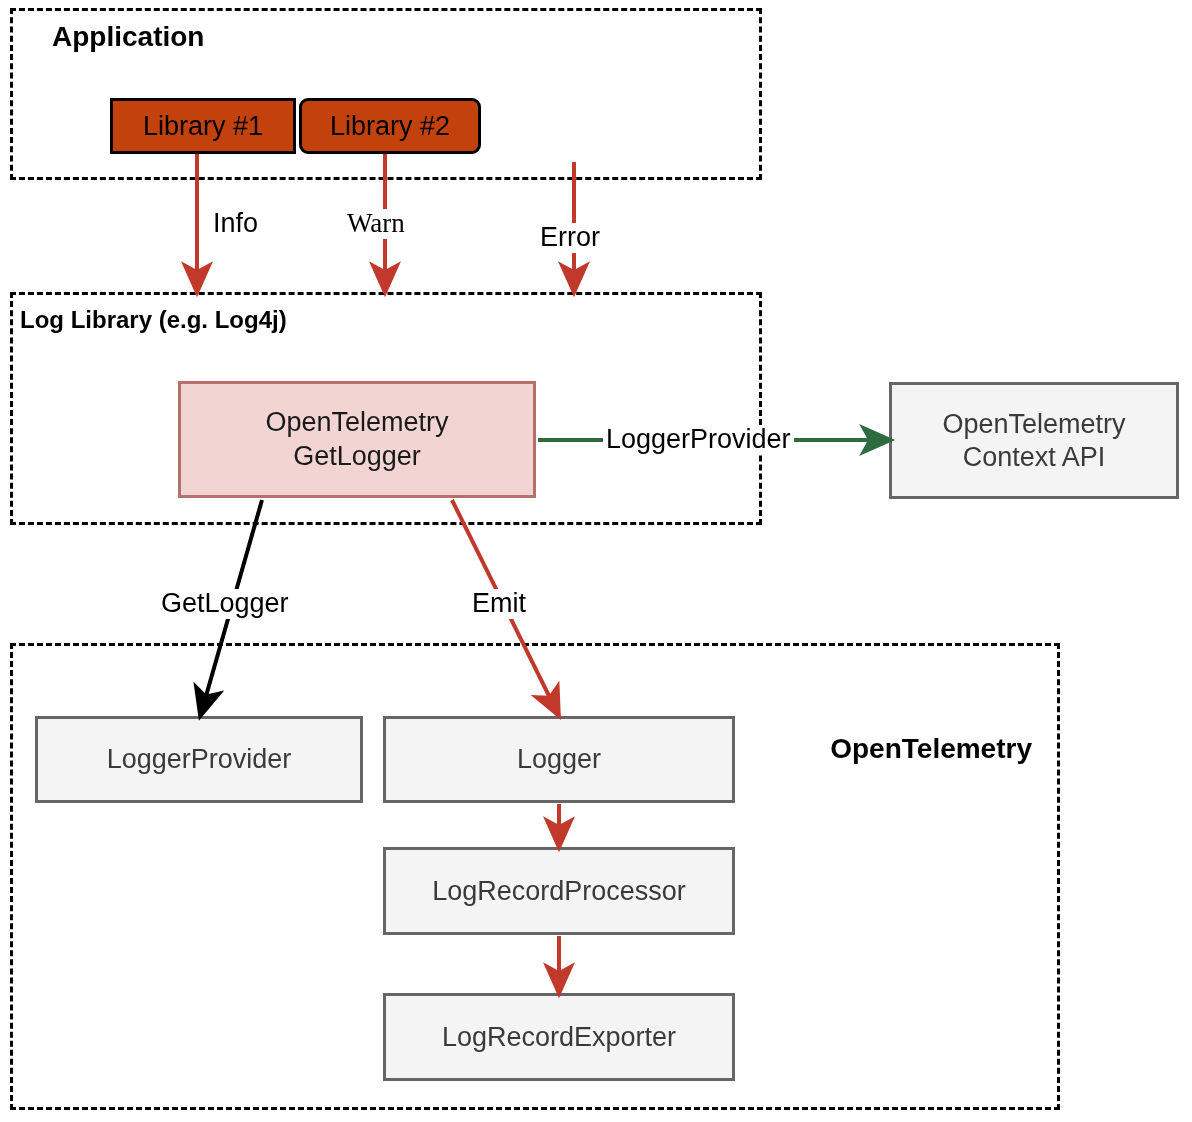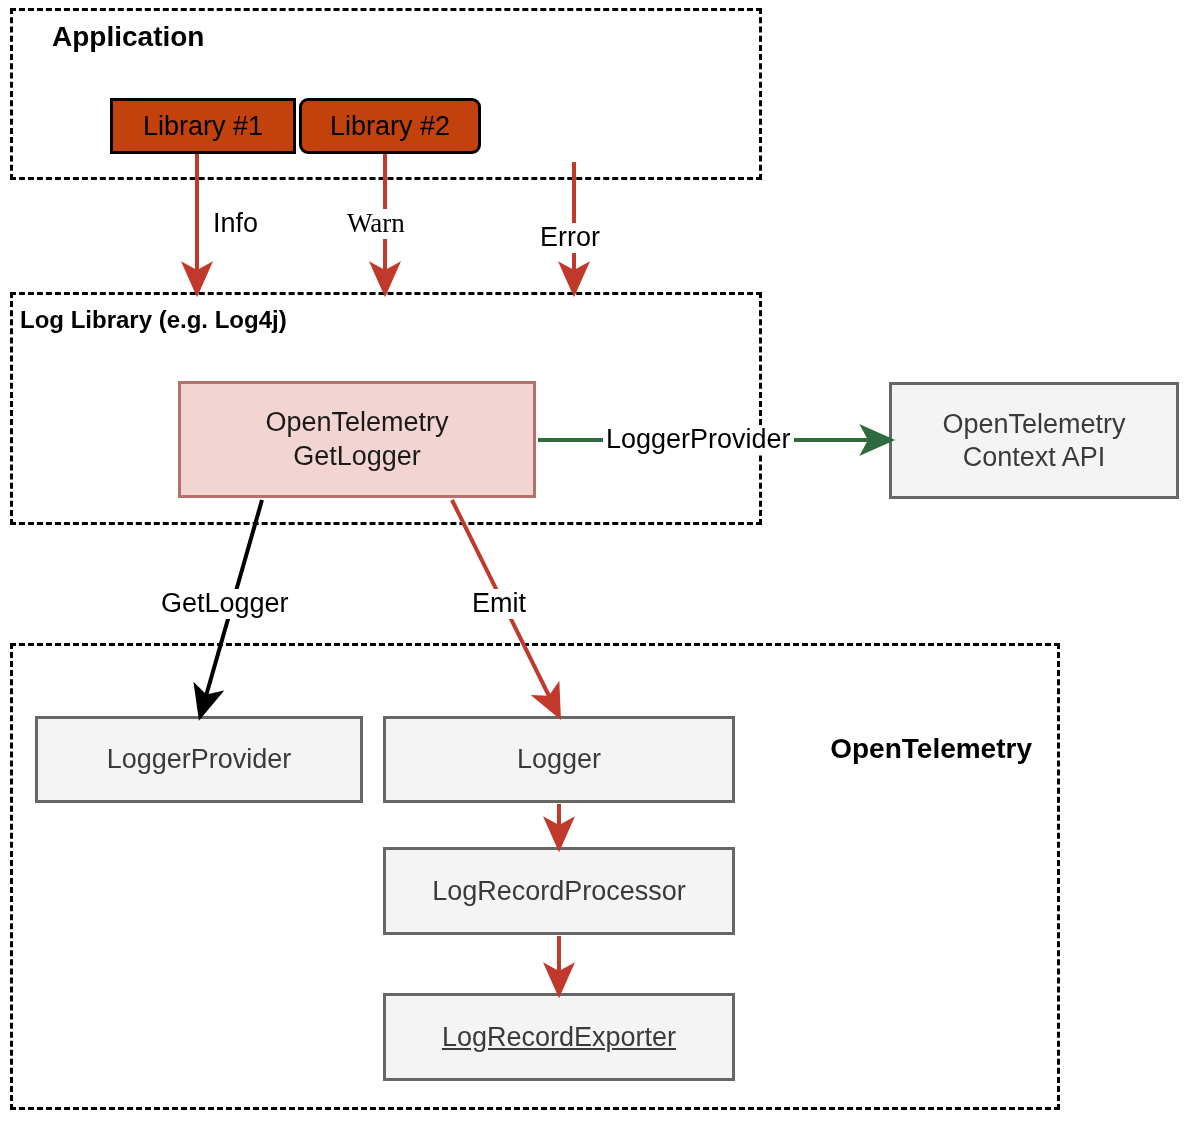--- a/index.html
+++ b/index.html
@@ -139,21 +139,21 @@
   </div>
 
   <div class="box-grey" style="left:383px; top:716px; width:352px; height:87px;">
     <span>Logger</span>
   </div>
 
   <div class="box-grey" style="left:383px; top:847px; width:352px; height:88px;">
     <span>LogRecordProcessor</span>
   </div>
 
-  <div class="box-grey" style="left:383px; top:993px; width:352px; height:88px;text-decoration:underline;">
+  <div class="box-grey" style="left:383px; top:993px; width:352px; height:88px;">
     <span>LogRecordExporter</span>
   </div>
 
   <svg id="arrows" viewBox="0 0 1192 1122">
     <defs>
       <marker id="ah-red" markerWidth="10" markerHeight="10" refX="6.2" refY="4" orient="auto" markerUnits="strokeWidth">
         <path d="M0,0 L9,4 L0,8 L2.2,4 z" fill="#c0392b"></path>
       </marker>
       <marker id="ah-black" markerWidth="10" markerHeight="10" refX="6.2" refY="4" orient="auto" markerUnits="strokeWidth">
         <path d="M0,0 L9,4 L0,8 L2.2,4 z" fill="#000000"></path>

